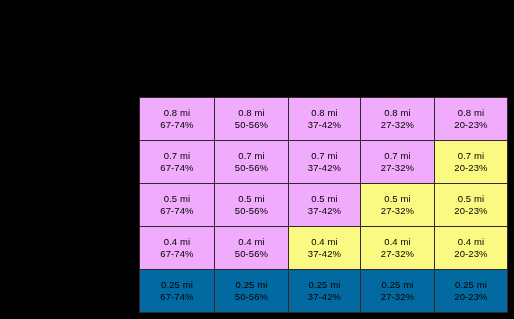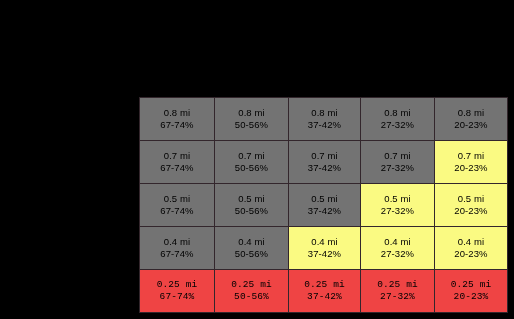--- a/index.html
+++ b/index.html
@@ -36,23 +36,23 @@
     line-height: 12.5px;
     color: #000000;
     padding: 0;
     letter-spacing: 0.1px;
   }
   table.matrix col.c0 { width: 75px; }
   table.matrix col.c1 { width: 74px; }
   table.matrix col.c2 { width: 72px; }
   table.matrix col.c3 { width: 74px; }
   table.matrix col.c4 { width: 73px; }
-  .lvl-pink   { background: #737373; margin-left: 14px; }
+  .lvl-pink   { background: #f0abfc; margin-left: 14px; }
   .lvl-yellow { background: #fafa82; }
-  .lvl-green  { background: #ef4444; font-family: Liberation Mono, monospace; }
+  .lvl-green  { background: #0369a1; }
   .cell-dist, .cell-pct { display: block; }
 </style>
 </head>
 <body>
 
 <div id="matrix-wrap">
   <table class="matrix">
     <colgroup>
       <col class="c0">
         <col class="c1">

